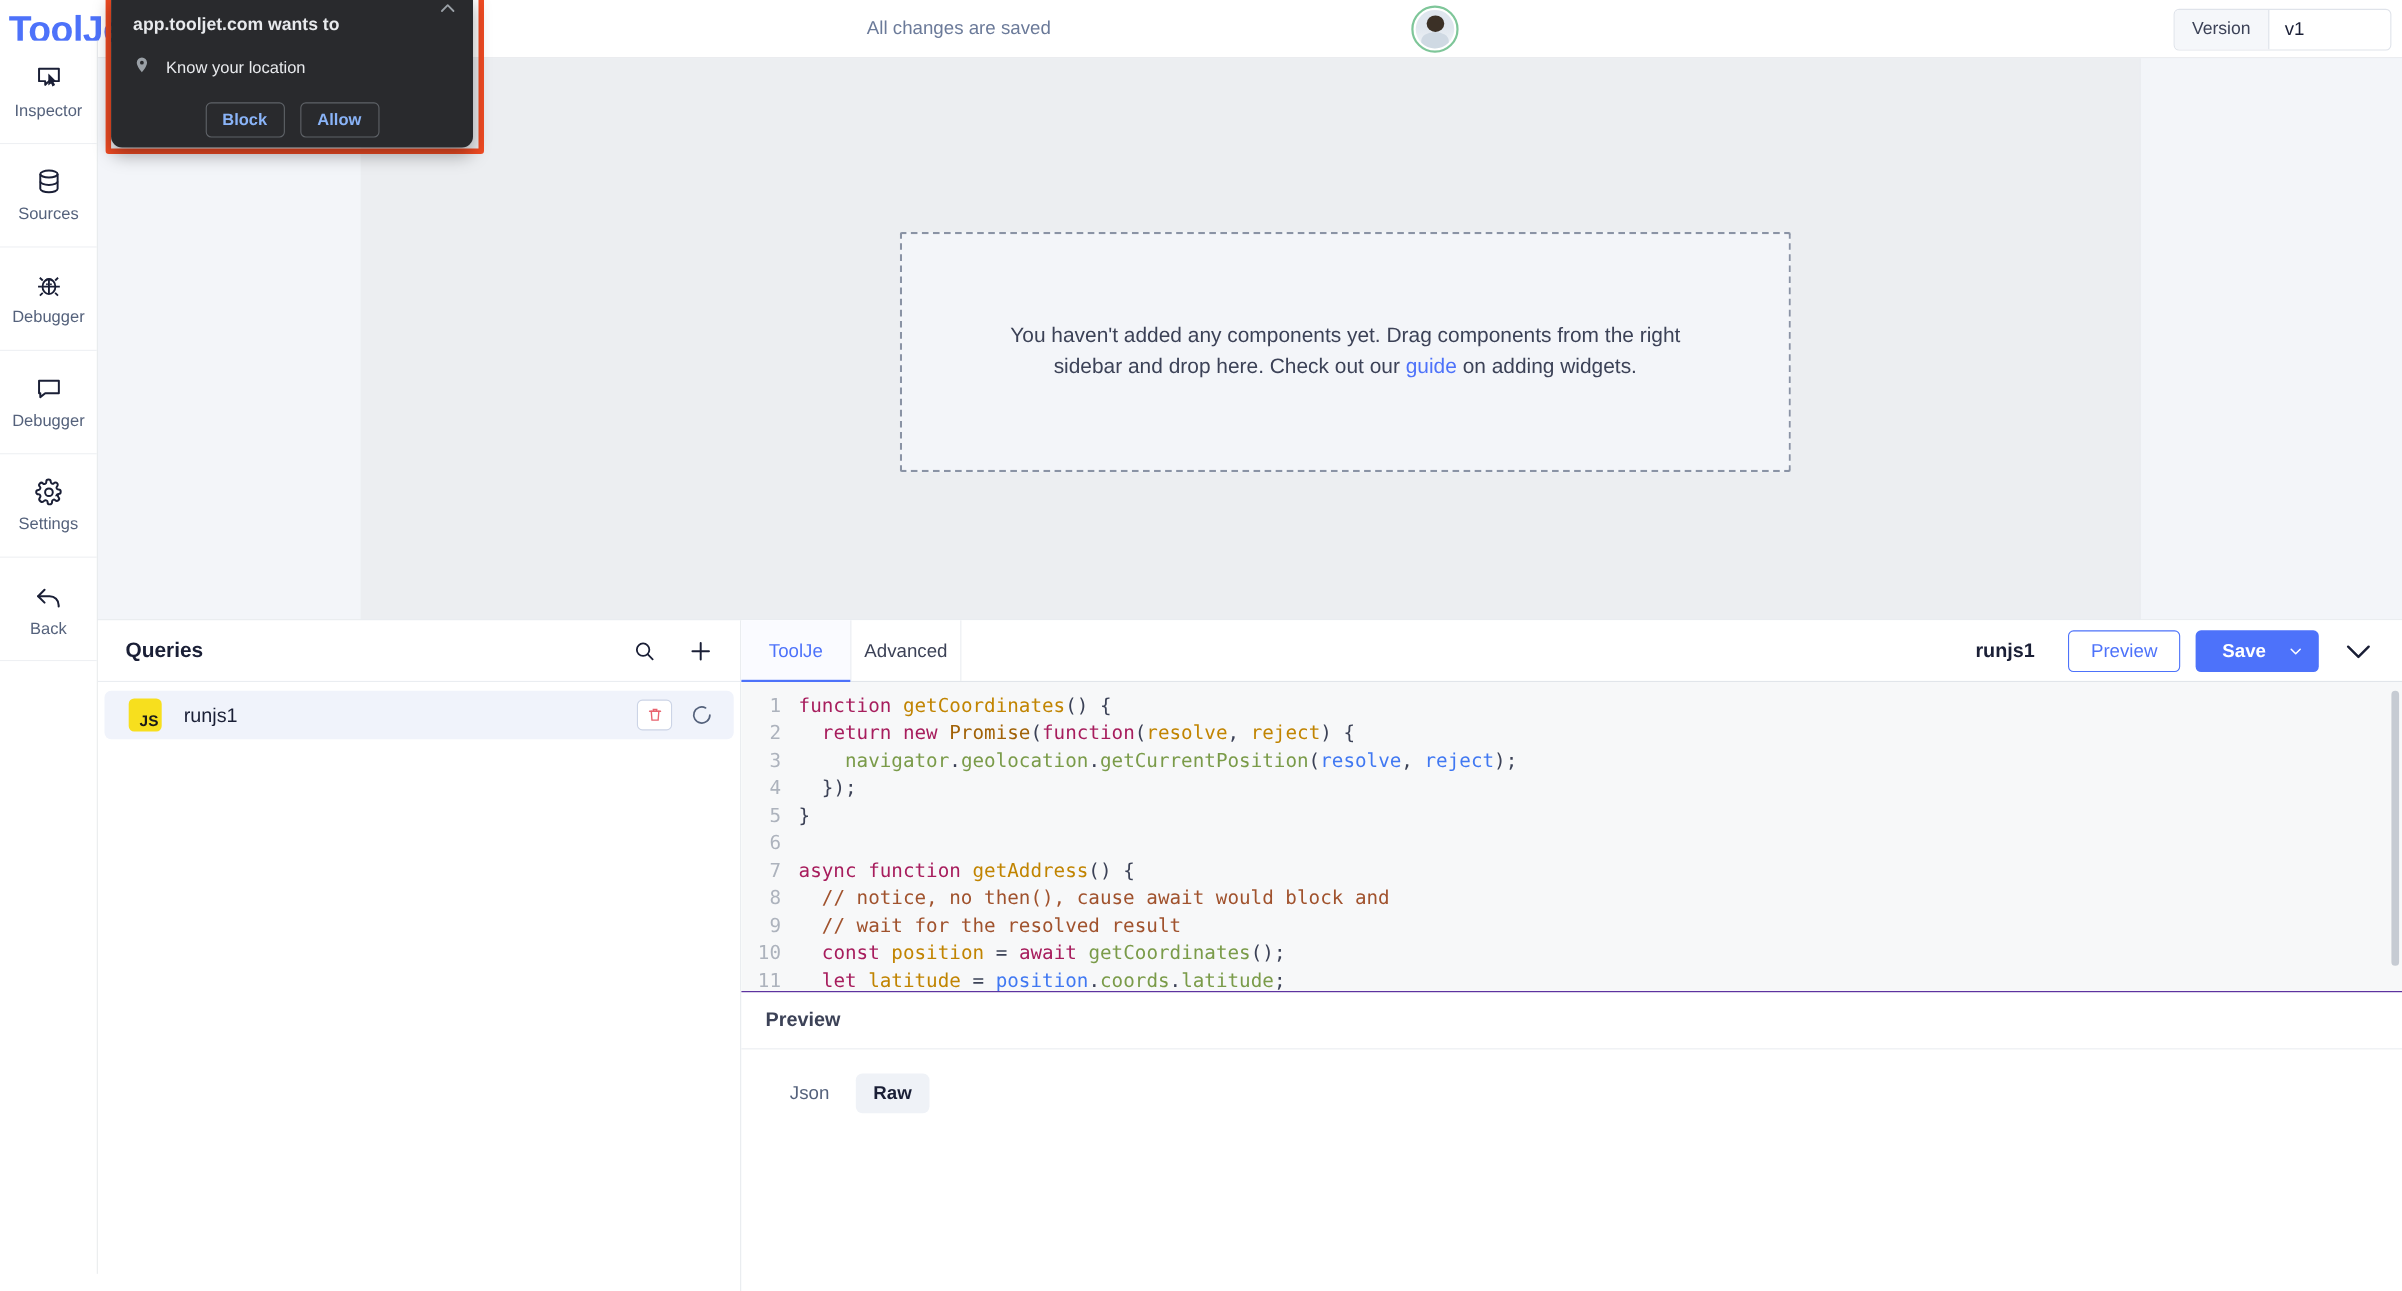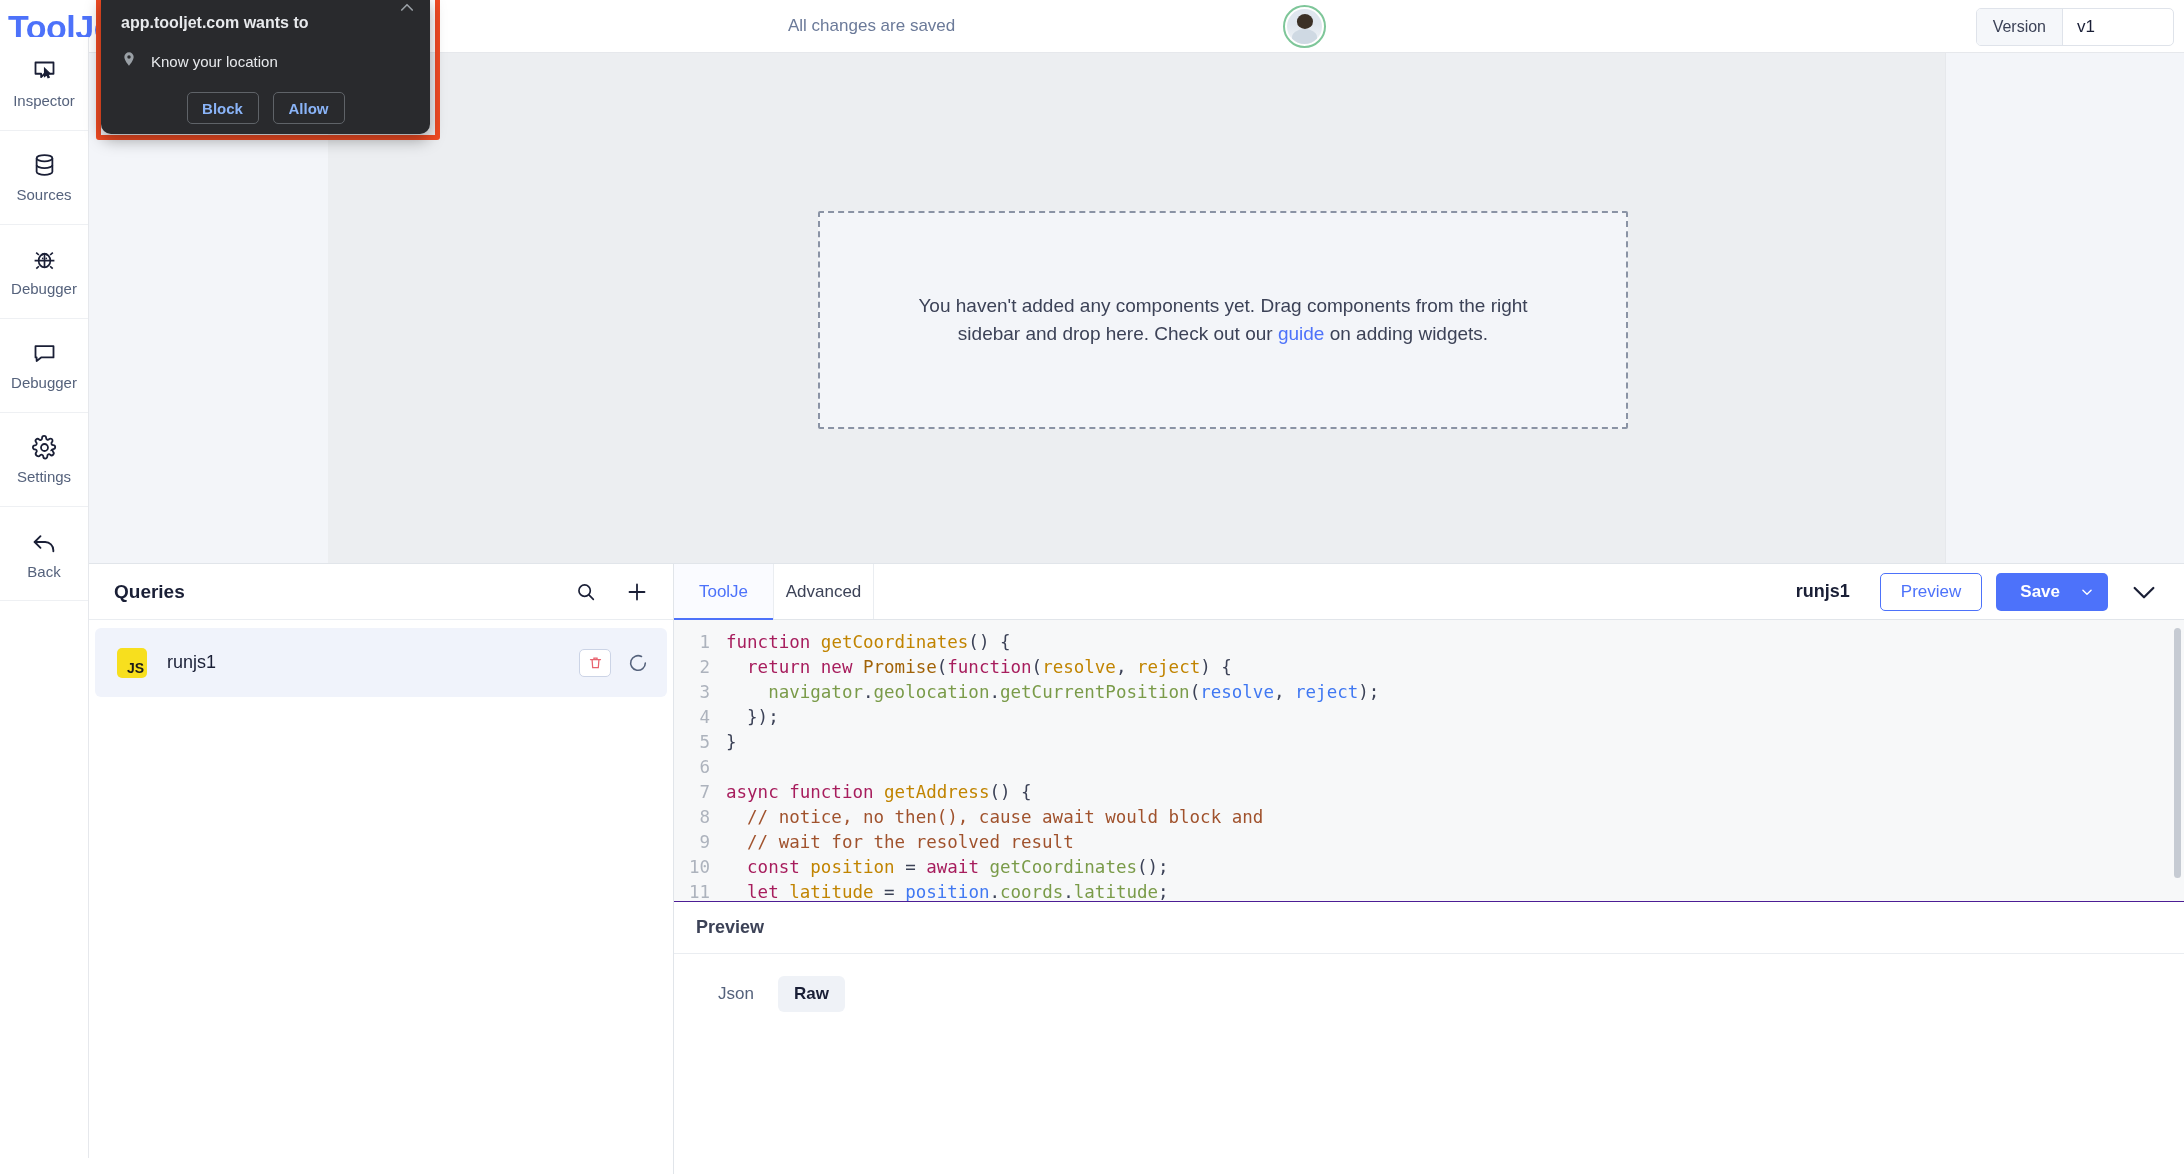--- a/index.html
+++ b/index.html
@@ -117,21 +117,21 @@
     width: 585px; height: 100%;
     border-right: 1px solid #e1e5ea; background: #fff;
   }
   .queries-head {
     height: 56px; display: flex; align-items: center;
     padding: 0 24px 0 25px; border-bottom: 1px solid #eaedf1;
   }
   .queries-title { font-size: 19px; font-weight: 700; color: #1a1f36; flex: 1; }
   .qh-icon { cursor: pointer; margin-left: 28px; display: flex; }
   .query-row {
-    height: 69px; margin: 8px 6px 0 6px; border-radius: 6px;
+    height: 44px; margin: 8px 6px 0 6px; border-radius: 6px;
     background: #f0f3fb; display: flex; align-items: center;
     padding: 0 18px 0 22px; cursor: pointer;
   }
   .js-badge {
     width: 30px; height: 30px; border-radius: 5px; background: #f7df1e;
     color: #1a1a1a; font-size: 14px; font-weight: 700;
     display: flex; align-items: flex-end; justify-content: flex-end;
     padding: 0 3px 2px 0; font-family: "Liberation Sans", sans-serif;
   }
   .query-name { margin-left: 20px; font-size: 18px; color: #1a1f36; flex: 1; }

